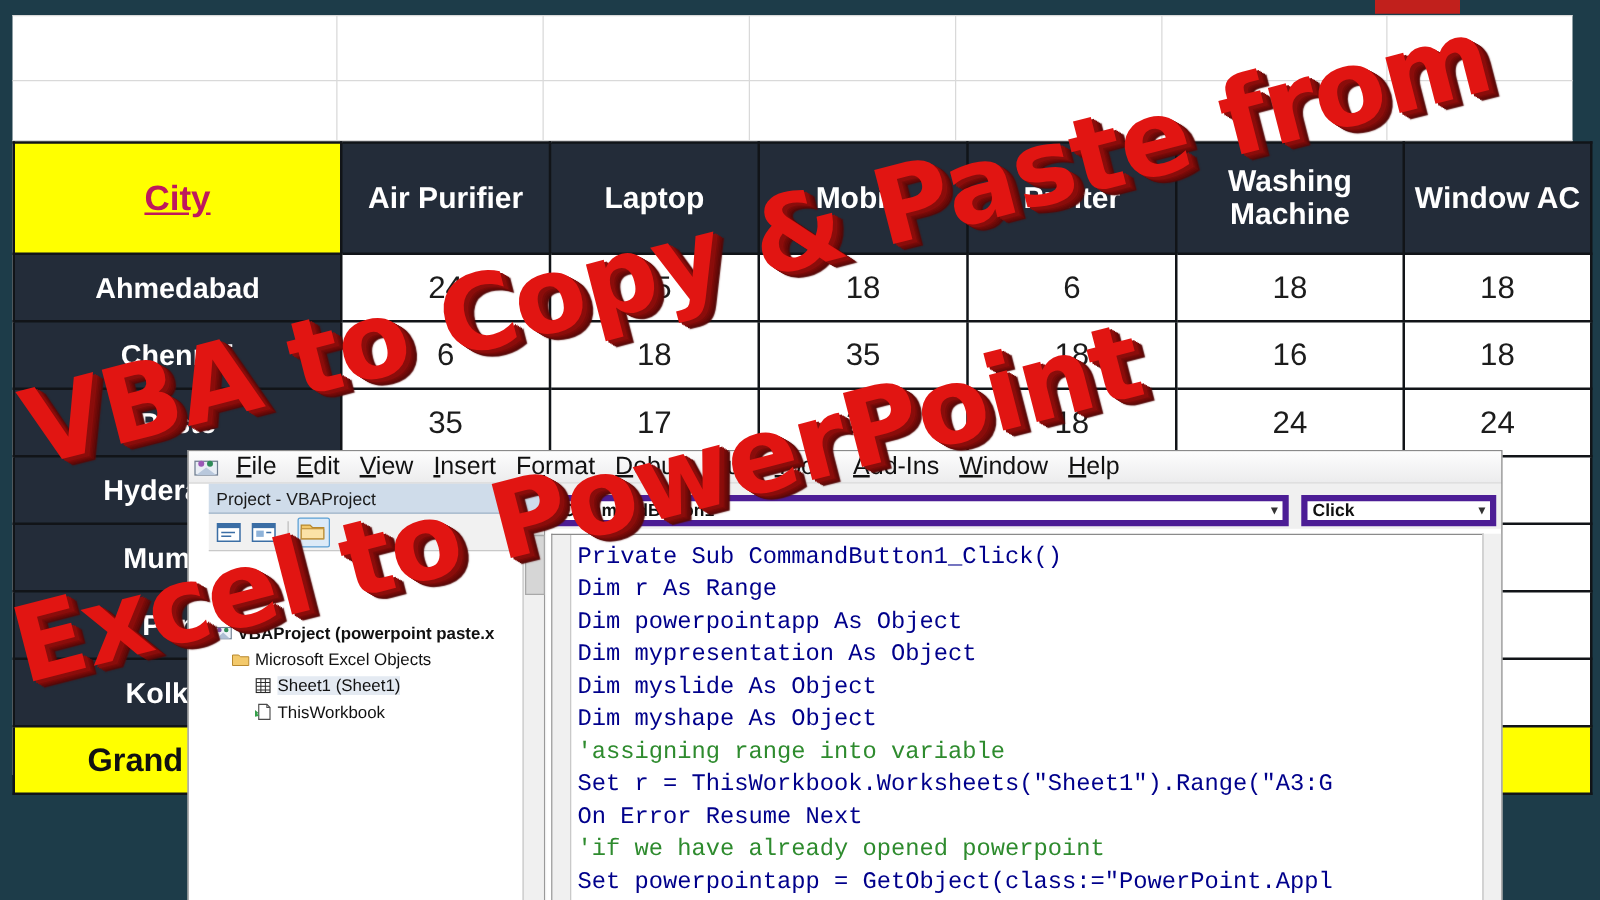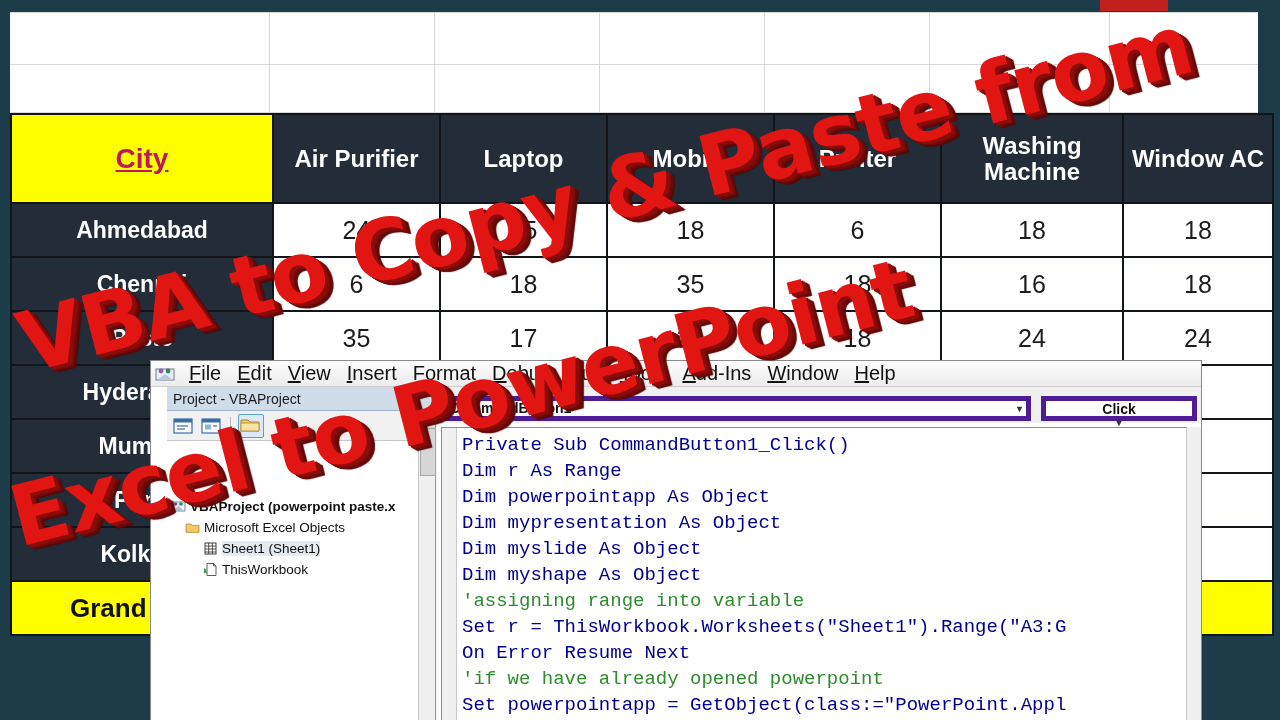--- a/index.html
+++ b/index.html
@@ -143,21 +143,21 @@
   #code-dropdowns{
     height:36px;display:flex;align-items:center;gap:0;
     padding:6px 4px 0 4px;box-sizing:border-box;background:#f0f0f0;
   }
   .cmb{
     height:25px;background:#fff;border:5px solid #4c1d95;
     display:flex;align-items:center;justify-content:space-between;
     font-size:14px;font-weight:bold;color:#111;padding:0 4px;box-sizing:border-box;
   }
   #cmb-object{width:690px;margin-right:10px;}
-  #cmb-proc{width:180px;flex-direction:column;}
+  #cmb-proc{width:180px;}
   .cmb .chev{font-size:10px;color:#333;}
   #code-area{
     position:absolute;left:4px;top:40px;right:14px;bottom:0;
     background:#ffffff;border:1px solid #8b8b8b;border-bottom:none;
     overflow:hidden;
   }
   #code-margin{
     position:absolute;left:0;top:0;width:14px;bottom:0;background:#f0f0f0;
     border-right:1px solid #c9c9c9;
   }

